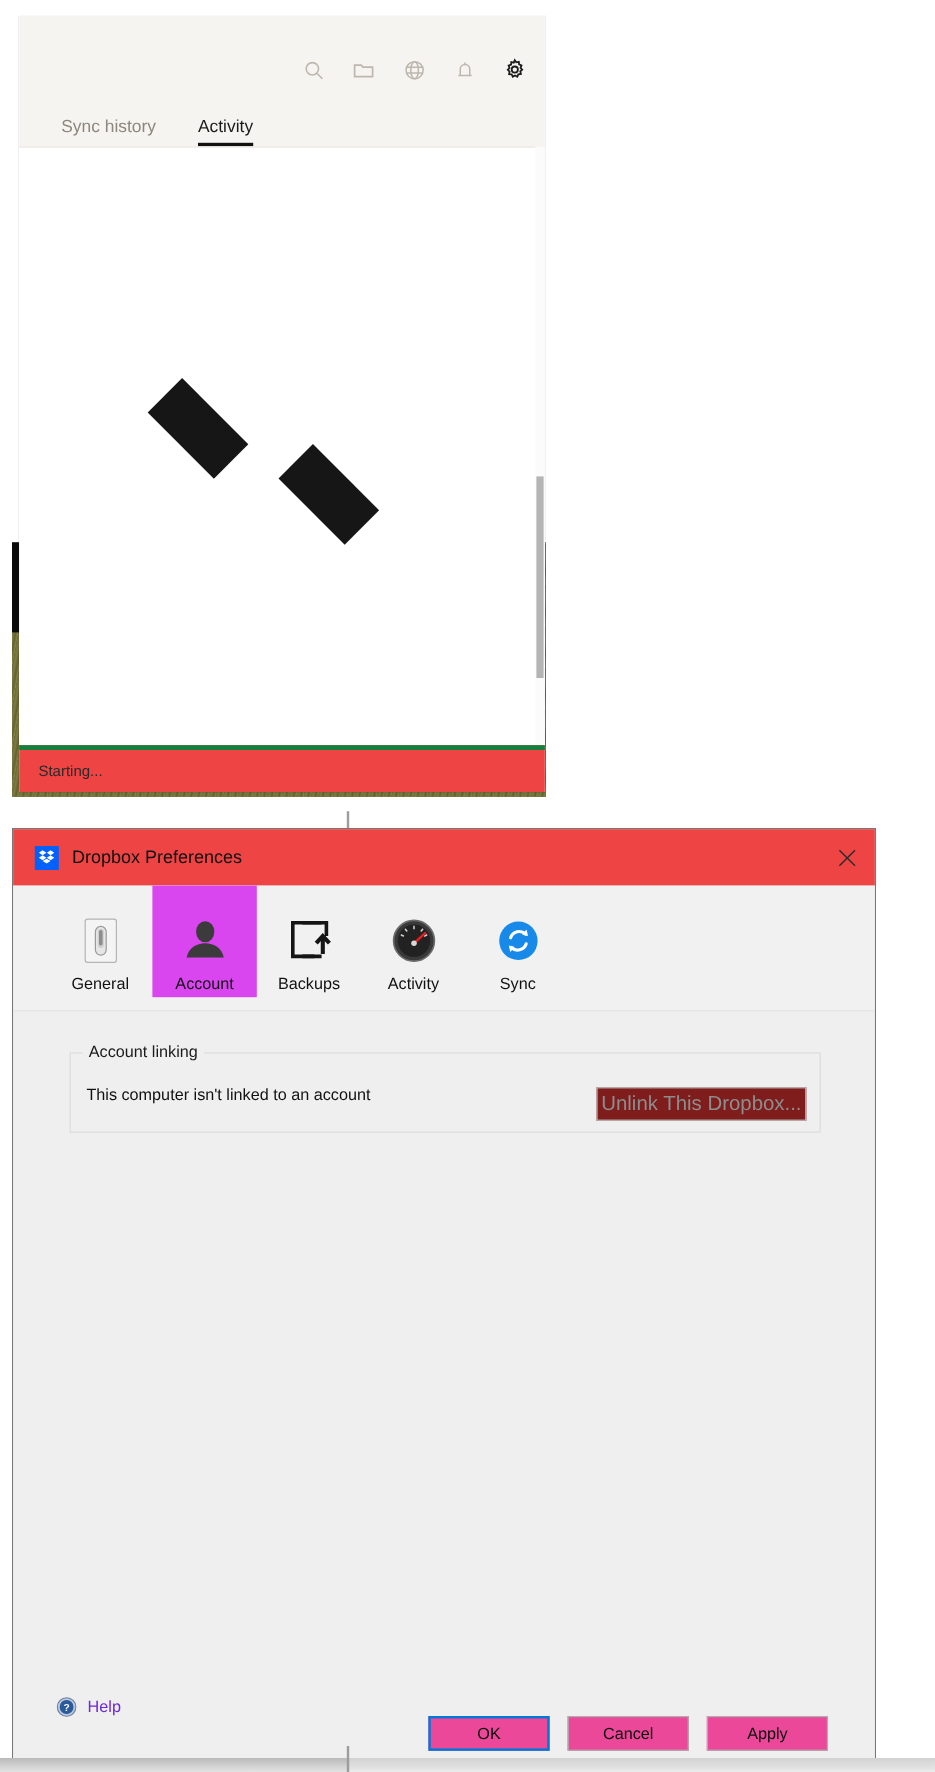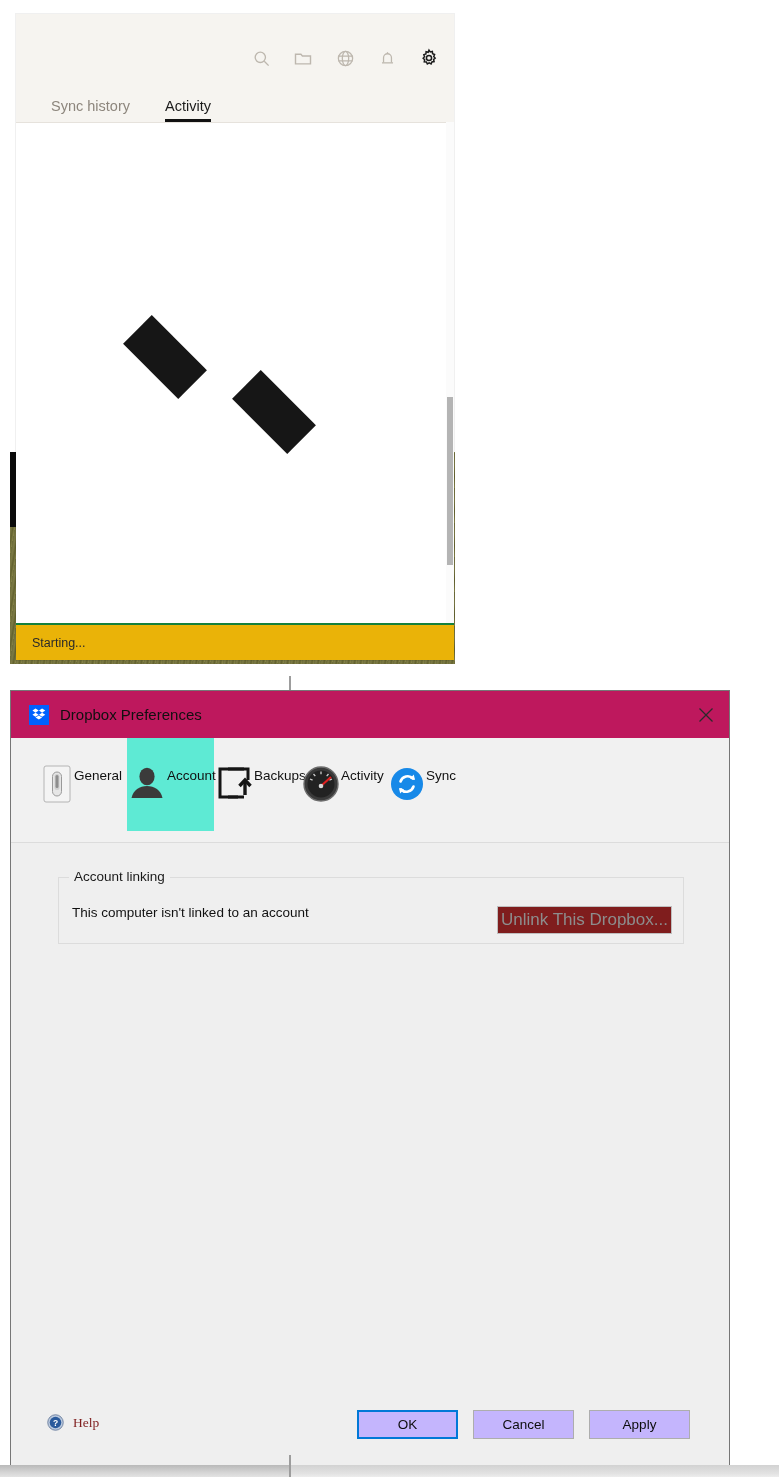--- a/index.html
+++ b/index.html
@@ -146,22 +146,22 @@
     height: 168px;
     background: #b4b4b4;
   }
 
   #top-statusbar {
     position: absolute;
     left: 0;
     bottom: 0;
     width: 438px;
     height: 35px;
-    background: #eab308;
-    border-top: 2px solid #15803d;
+    background: #ef4444;
+    border-top: 4px solid #15803d;
     display: flex;
     align-items: center;
   }
   #top-status-text {
     font-size: 12.5px;
     color: #2a2a2a;
     margin-left: 16px;
   }
 
   
@@ -207,21 +207,21 @@
     height: 782px;
     background: #efefef;
     border: 1px solid #767676;
     box-sizing: border-box;
   }
   #dialog-titlebar {
     position: absolute;
     left: 0; top: 0;
     width: 100%;
     height: 47px;
-    background: #be185d;
+    background: #ef4444;
     box-sizing: border-box;
     display: flex;
     align-items: center;
   }
   #dropbox-logo {
     width: 20px;
     height: 20px;
     margin-left: 18px;
     background: #0061fe;
     display: flex;
@@ -258,26 +258,28 @@
     border-bottom: 1px solid #dcdcdc;
     display: flex;
     align-items: flex-start;
     padding-left: 29px;
     box-sizing: border-box;
   }
   .tab-item {
     width: 87px;
     height: 93px;
     display: flex;
+    flex-direction: column;
+    align-items: center;
     justify-content: flex-start;
     padding-top: 24px;
     box-sizing: border-box;
   }
   .tab-item.selected {
-    background: #5eead4;
+    background: #d946ef;
   }
   .tab-icon {
     height: 44px;
     display: flex;
     align-items: center;
     justify-content: center;
   }
   .tab-icon svg { display: block; }
   .tab-label {
     font-size: 13.5px;
@@ -350,42 +352,42 @@
     position: absolute;
     left: 36px;
     top: 21px;
     display: flex;
     align-items: center;
     gap: 9px;
   }
   #help-icon svg { display: block; }
   #help-label {
     font-size: 13.5px;
-    color: #7f1d1d;
-    font-family: Liberation Serif, serif;
+    color: #6d28d9;
   }
   #footer-buttons {
     position: absolute;
     right: 39px;
     top: 17px;
     display: flex;
     gap: 15px;
   }
   .dlg-button {
     width: 101px;
     height: 29px;
-    background: #c4b5fd;
+    background: #ec4899;
     border: 1px solid #adadad;
     font-size: 13.5px;
     color: #0d0d0d;
     font-family: "Liberation Sans", sans-serif;
     display: flex;
     align-items: center;
     justify-content: center;
     box-sizing: border-box;
+    margin-top: 20px;
   }
   .dlg-button.default {
     border: 2px solid #0078d7;
   }
 </style>
 </head>
 <body>
 
 <div id="wallpaper"></div>
 <div id="wallpaper-dark"></div>

